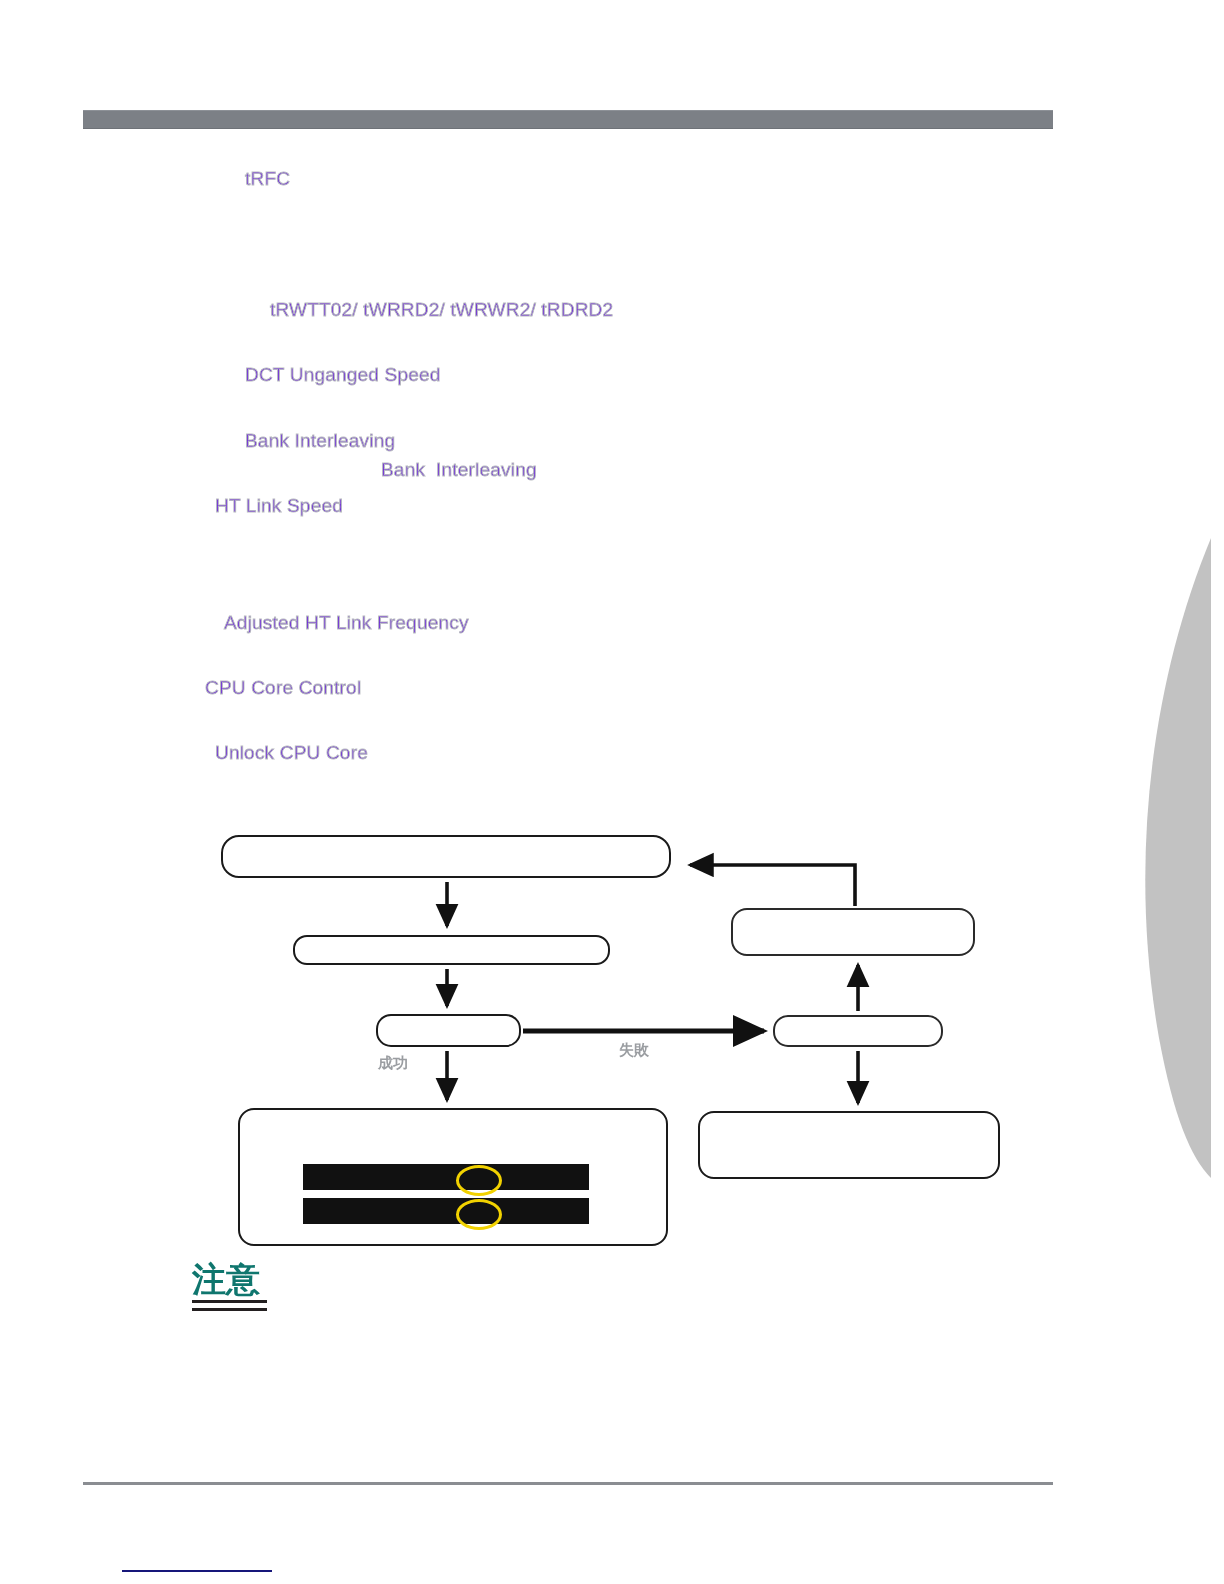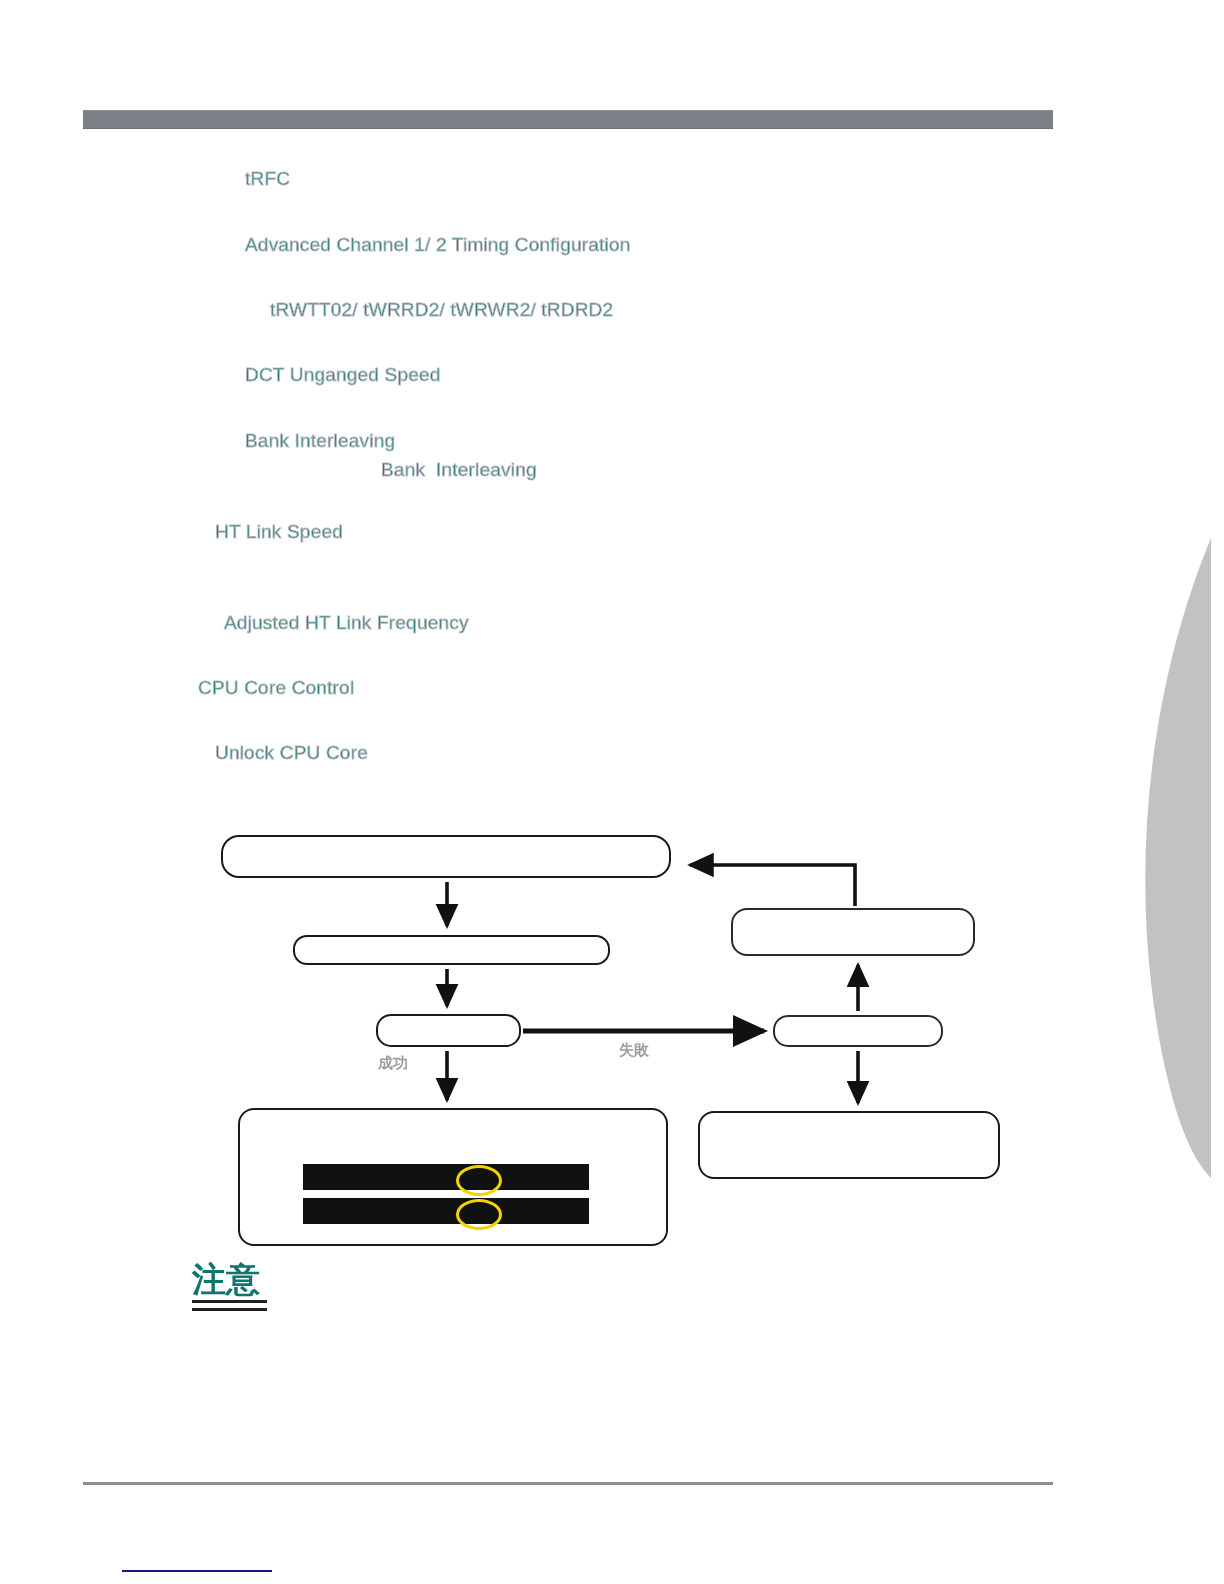--- a/index.html
+++ b/index.html
@@ -45,21 +45,21 @@
     width:95px; height:640px;
     overflow:hidden;
     pointer-events:none;
   }
   .page-tab svg{display:block;}
 
   
   .otext{
     position:absolute;
     white-space:pre;
-    color:#0f766e;
+    color:#6d28d9;
     font-weight:400;
     letter-spacing:0.2px;
     -webkit-text-stroke:0.9px #b9bcc0;
     text-shadow:
        0 0 0 #c3c6ca;
   }
 
   
   .fc{position:absolute;left:0;top:16px;width:1224px;height:1584px;}
   .fbox{
@@ -116,35 +116,34 @@
   <div class="header-bar"></div>
 
   <div class="page-tab">
     <svg width="95" height="640" viewBox="0 0 95 640" xmlns="http://www.w3.org/2000/svg" aria-hidden="true">
       <path d="M82 0 C 20 150, 0 330, 30 500 C 45 580, 62 620, 82 640 L 82 0 Z" fill="#c2c2c2"></path>
     </svg>
   </div>
 
   <div class="otext" style="left:245px;top:168px;font-size:19px;">tRFC</div>
 
-  <div class="otext" style="left:245px;top:234px;font-size:19px;">Advanced Channel 1/ 2 Timing Configuration</div>
 
   <div class="otext" style="left:270px;top:299px;font-size:19px;">tRWTT02/ tWRRD2/ tWRWR2/ tRDRD2</div>
 
   <div class="otext" style="left:245px;top:364px;font-size:19px;">DCT Unganged Speed</div>
 
   <div class="otext" style="left:245px;top:430px;font-size:19px;">Bank Interleaving</div>
 
   <div class="otext" style="left:381px;top:459px;font-size:19px;">Bank  Interleaving</div>
 
-  <div class="otext" style="left:215px;top:521px;font-size:19px;">HT Link Speed</div>
+  <div class="otext" style="left:215px;top:495px;font-size:19px;">HT Link Speed</div>
 
   <div class="otext" style="left:215px;top:612px;font-size:19px;margin-left:9px;">Adjusted HT Link Frequency</div>
 
-  <div class="otext" style="left:198px;top:677px;font-size:19px;">CPU Core Control</div>
+  <div class="otext" style="left:205px;top:677px;font-size:19px;">CPU Core Control</div>
 
   <div class="otext" style="left:215px;top:742px;font-size:19px;">Unlock CPU Core</div>
 
   <div class="fc">
 
     <svg class="arrows" viewBox="0 0 1224 1584" xmlns="http://www.w3.org/2000/svg">
       <defs>
         <marker id="ah" markerWidth="9" markerHeight="9" refX="6.2" refY="3.2" orient="auto" markerUnits="strokeWidth">
           <path d="M0,0 L7,3.2 L0,6.4 z" fill="#111111"></path>
         </marker>

